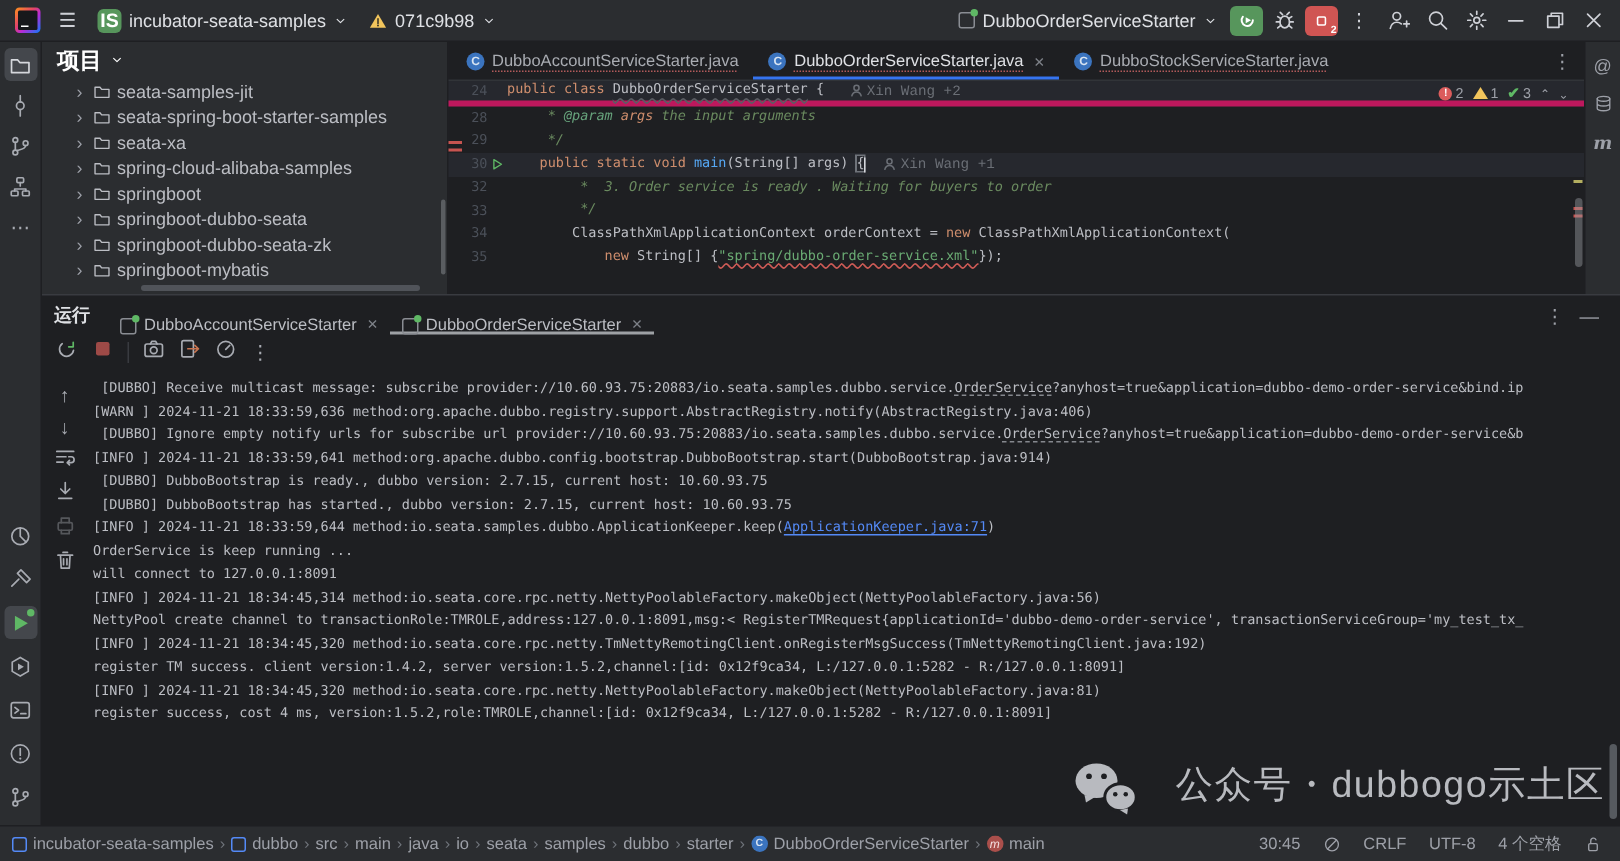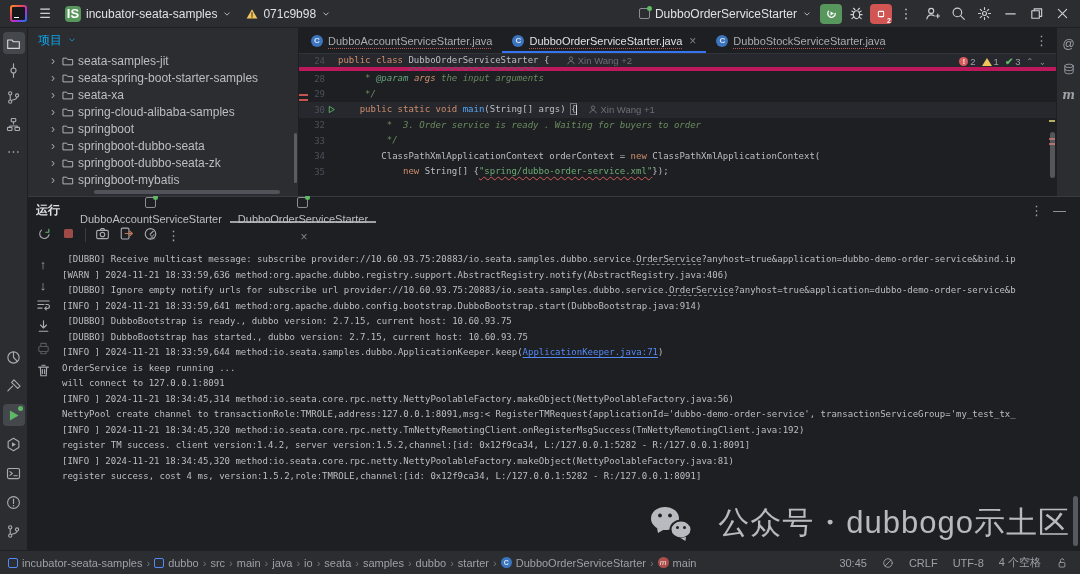--- a/index.html
+++ b/index.html
@@ -30,21 +30,21 @@
   
   .leftstrip { position:absolute; top:28px; left:0; width:28px; bottom:24px; background:#2b2d30;
     border-right:1px solid #1e1f22; display:flex; flex-direction:column; align-items:center; padding:4px 0; gap:5px; z-index:20; }
   .stripbtn { width:22px; height:22px; border-radius:4px; display:flex; align-items:center; justify-content:center; color:#a8abb2; position:relative; }
   .stripbtn.active { background:#44474c; color:#d5d7dc; }
   .stripbtn .dot { position:absolute; right:2px; top:2px; width:5px; height:5px; border-radius:50%; background:#5fb865; }
   .strip-spacer { flex:1; }
 
   
   .project { position:absolute; top:28px; left:28px; width:271px; height:168px; background:#2b2d30; border-right:1px solid #1e1f22; z-index:10; }
-  .proj-header { height:24px; display:flex; align-items:center; gap:5px; padding:0 10px; font-size:12px; font-weight:normal; color:#0ea5e9; }
+  .proj-header { height:24px; display:flex; align-items:center; gap:5px; padding:0 10px; font-size:15px; font-weight:bold; color:#ffffff; }
   .tree-row { height:17px; display:flex; align-items:center; gap:4px; padding-left:20px; font-size:12px; color:#bcbec4; white-space:nowrap; }
   .chev { color:#9da0a8; font-size:12px; width:10px; text-align:center; line-height:1; }
   .vscroll { position:absolute; right:1px; top:105px; width:3px; height:50px; background:#5a5d61; border-radius:2px; }
   .hscroll { position:absolute; left:66px; bottom:2px; height:4px; width:186px; background:#505359; border-radius:2px; }
 
   
   .editor { position:absolute; top:28px; left:299px; width:757px; height:168px; background:#1e1f22; z-index:10; }
   .tabbar { height:26px; display:flex; align-items:stretch; border-bottom:1px solid #313438; padding-left:2px; }
   .etab { display:flex; align-items:center; gap:5px; padding:0 10px; font-size:11px; color:#a9acb2; }
   .etab.active { color:#dfe1e5; box-shadow:inset 0 -2px 0 #3574f0; }
@@ -61,21 +61,21 @@
   .gut { width:13px; flex:none; display:flex; align-items:center; justify-content:center; }
   .gut svg { width:9px; height:9px; }
   pre.code { font:9px/15.5px "DejaVu Sans Mono", monospace; white-space:pre; }
   .t { color:#bcbec4; } .k { color:#cf8e6d; } .m { color:#56a8f5; }
   .d { color:#6a8a5f; font-style:italic; } .dt { color:#67a37c; font-style:italic; }
   .p { color:#cf8e6d; font-style:italic; }
   .sw { color:#6aab73; text-decoration:underline wavy #cf5b56 1px; text-underline-offset:2px; }
   .tw { color:#bcbec4; text-decoration:underline wavy #5a5d63 1px; text-underline-offset:3px; }
   .br { color:#bcbec4; box-shadow:0 0 0 1px #6f737a; }
   .caret { display:inline-block; width:1px; height:10px; background:#d5d7dc; vertical-align:middle; }
-  .note { margin-left:12px; color:#6b6f76; font-size:9.5px; display:inline-flex; align-items:center; gap:3px; white-space:nowrap; }
+  .note { margin-left:12px; color:#6b6f76; font-size:9.5px; display:inline-flex; align-items:center; gap:3px; white-space:nowrap;font-family:Liberation Mono, monospace; }
   .note svg { width:8px; height:9px; }
 
   .inspect { position:absolute; top:28px; right:10px; display:flex; align-items:center; gap:6px; font-size:9.5px; color:#9da0a8; z-index:5; }
   .insp-item { display:flex; align-items:center; gap:2px; }
   .errdot { width:9px; height:9px; border-radius:50%; background:#db5c5c; color:#fff; font-size:7px; font-weight:bold; display:flex; align-items:center; justify-content:center; }
   .warntri { width:0; height:0; border-left:5px solid transparent; border-right:5px solid transparent; border-bottom:8px solid #f2c55c; }
   .okcheck { color:#5fb865; font-size:10px; font-weight:bold; }
   .insp-chev { color:#9da0a8; font-size:8px; }
 
   .estripe { position:absolute; top:44px; right:0; width:8px; bottom:0; }
@@ -86,21 +86,21 @@
   
   .rightstrip { position:absolute; top:28px; right:0; width:24px; height:168px; background:#2b2d30; border-left:1px solid #1e1f22;
     display:flex; flex-direction:column; align-items:center; gap:13px; padding-top:10px; color:#9da0a8; z-index:11; }
   .rightstrip .gic { font-size:12px; }
   .mvn { font:italic bold 12px "DejaVu Serif", serif; }
 
   
   .runpanel { position:absolute; top:196px; left:28px; right:0; bottom:24px; background:#1e1f22; border-top:1px solid #393b40; z-index:9; }
   .runheader { height:26px; display:flex; align-items:stretch; padding:0 8px; gap:4px; }
   .runtitle { display:flex; align-items:center; font-size:12px; font-weight:bold; color:#dfe1e5; margin-right:8px; }
-  .rtab { display:flex; align-items:center; gap:5px; padding:0 8px; font-size:11px; color:#bcbec4;flex-direction:column; }
+  .rtab { display:flex; align-items:flex-end; gap:5px; padding:0 8px; font-size:11px; color:#bcbec4; }
   .rtab.active { box-shadow:inset 0 -2px 0 #9ea1a5; }
   .winicon { width:11px; height:11px; border:1.2px solid #8a8d93; border-radius:2px; position:relative; flex:none; }
   .winicon::after { content:""; position:absolute; right:-3px; top:-3px; width:5px; height:5px; border-radius:50%; background:#5fb865; }
   .runheader-right { margin-left:auto; display:flex; align-items:center; gap:10px; color:#9da0a8; padding-right:6px; }
   .runtoolbar { height:24px; display:flex; align-items:center; gap:9px; padding-left:9px; color:#a8abb2; }
   .vdiv { width:1px; height:14px; background:#393b40; }
   .console-left { position:absolute; left:0; top:50px; width:30px; bottom:0; display:flex; flex-direction:column; align-items:center; gap:3px; padding-top:8px; color:#a8abb2; }
   .console-left .dim { opacity:.4; }
   .console { position:absolute; left:30px; top:50px; right:0; bottom:0; overflow:hidden; padding:5px 0 0 4px; }
   .cline { font:9px/15.5px "DejaVu Sans Mono", monospace; white-space:pre; color:#bcbec4; }
@@ -113,22 +113,22 @@
     display:flex; align-items:center; padding:0 12px 0 8px; font-size:11px; color:#9da0a8; z-index:30; white-space:nowrap; }
   .bc { display:flex; align-items:center; gap:4px; overflow:hidden; }
   .bc-item { display:flex; align-items:center; gap:4px; }
   .bc-sep { color:#6f737a; font-size:11px; }
   .modicon { width:10px; height:10px; border:1.2px solid #548af7; border-radius:2px; flex:none; }
   .methicon { width:11px; height:11px; border-radius:50%; background:#aa4f4b; color:#f3dede; font-size:8px; font-style:italic;
     display:inline-flex; align-items:center; justify-content:center; flex:none; }
   .sb-right { margin-left:auto; display:flex; align-items:center; gap:15px; color:#9da0a8; }
 
   
-  .watermark { position:absolute; right:10px; bottom:30px; display:flex; align-items:center; gap:24px;
-    color:#c4c6cb; font-size:31px; letter-spacing:1px; opacity:.93; z-index:25; pointer-events:none; }
+  .watermark { position:absolute; right:10px; bottom:30px; display:flex; gap:24px;
+    color:#c4c6cb; font-size:25px; letter-spacing:1px; opacity:.93; z-index:25; pointer-events:none; }
 </style>
 </head>
 <body>
 
 <div class="titlebar">
   <div class="logo"></div>
   <div class="iconbtn">
       <span class="gic">☰</span>
     </div>
   <div class="tb-btn">

